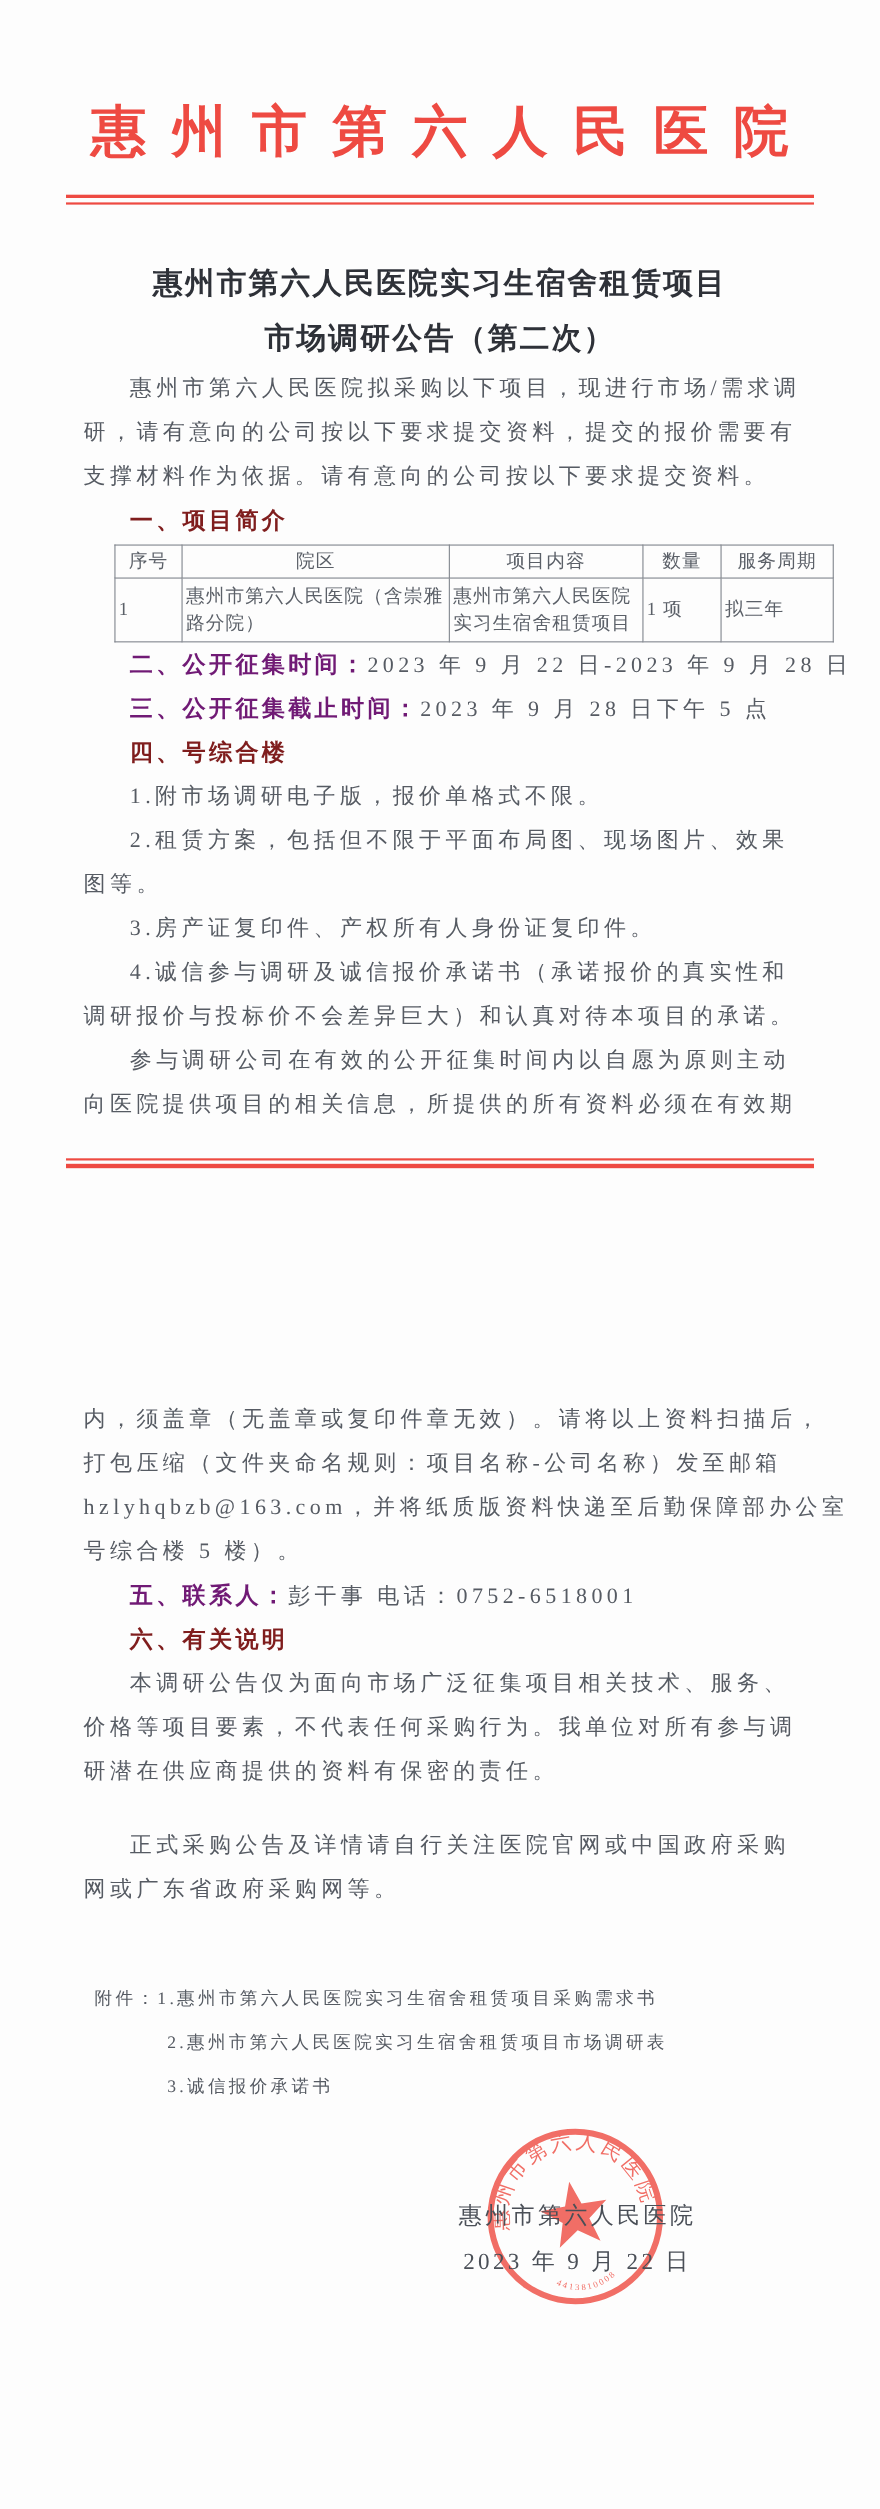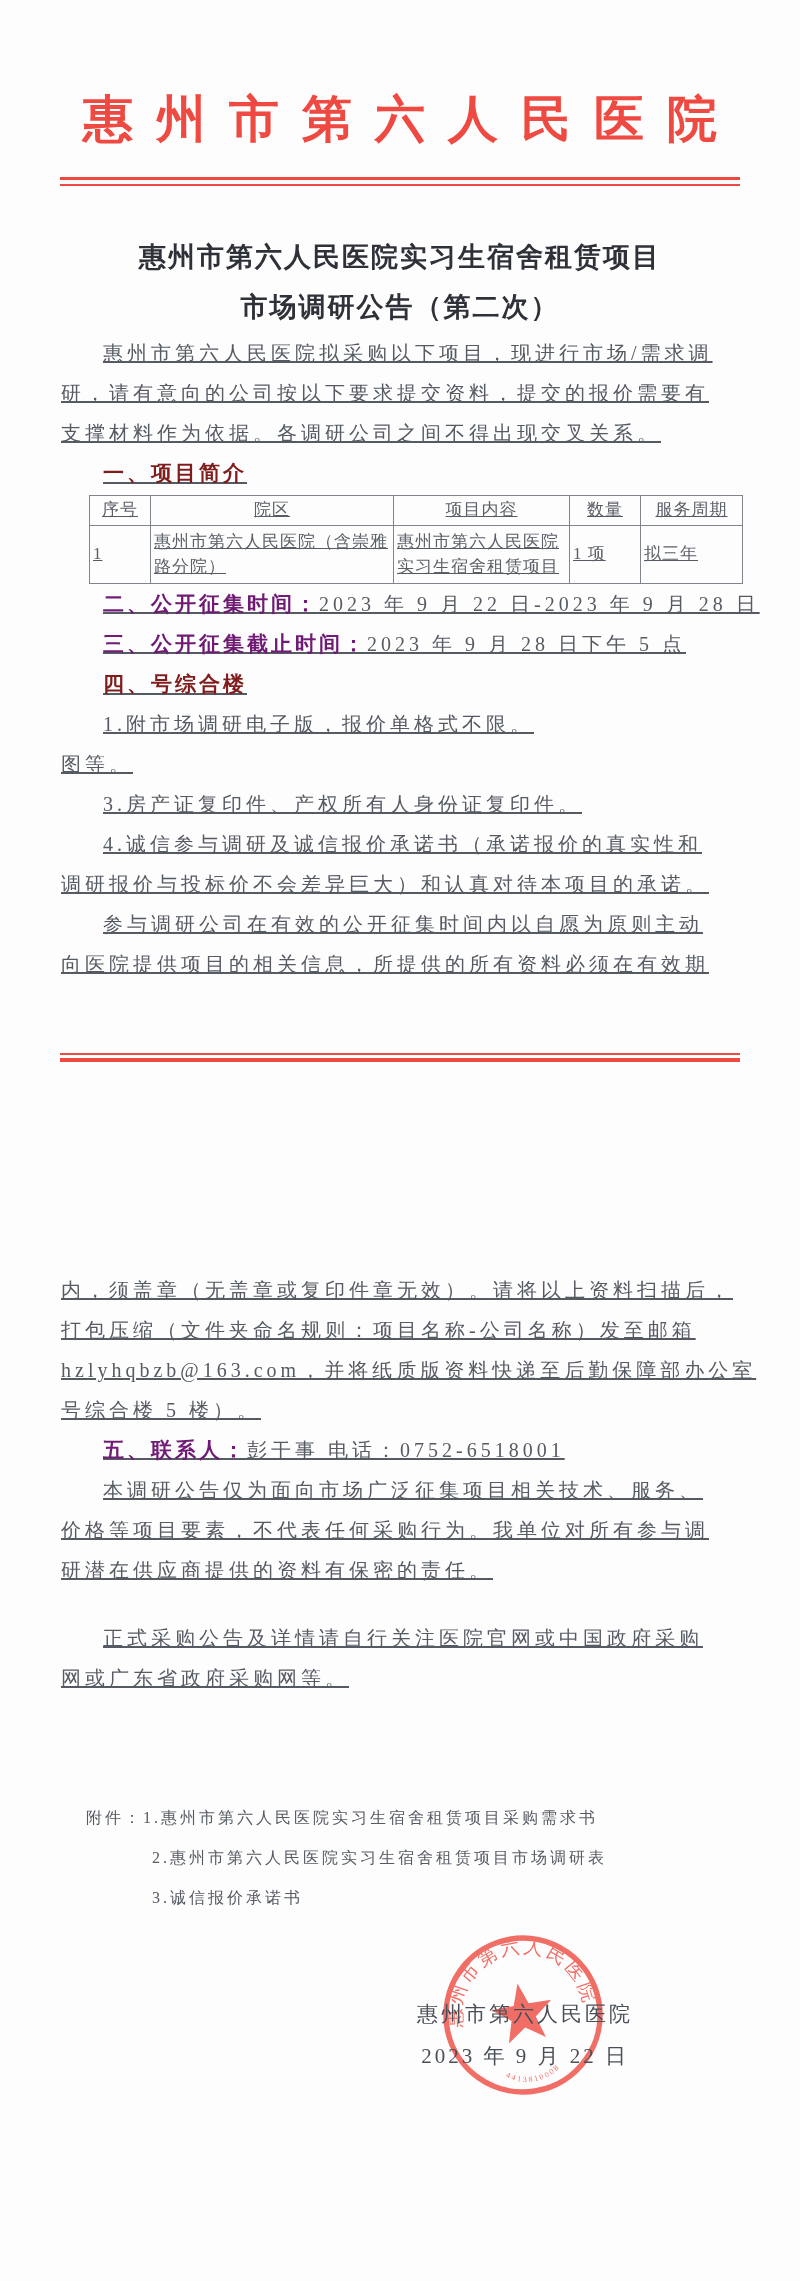--- a/index.html
+++ b/index.html
@@ -19,21 +19,21 @@
   .rule.r1{top:177px;height:3px;}
   .rule.r2{top:184px;height:2px;}
   .rule.r3{top:1053px;height:2px;}
   .rule.r4{top:1058px;height:4px;}
   
   .doc-title{
     position:absolute;top:232px;left:0;width:800px;text-align:center;
     font-size:27px;font-weight:bold;color:#2e3138;line-height:50px;letter-spacing:2px;
   }
   
-  .body-col{position:absolute;left:61px;width:674px;font-size:20px;letter-spacing:4px;text-decoration:underline;}
+  .body-col{position:absolute;left:76px;width:674px;font-size:20px;letter-spacing:4px;}
   #p1-body{top:333px;}
   #p2-body{top:1270px;}
   .ln{height:40px;line-height:40px;white-space:nowrap;}
   .ind{padding-left:42px;}
   .hd{font-weight:bold;color:#7f1d1d;letter-spacing:3px;font-size:21px;}
   .hd-inline{font-weight:bold;color:#701a75;letter-spacing:3px;font-size:21px;}
   
   .proj-table{
     border-collapse:collapse;table-layout:fixed;
     margin:2px 0 0 28px;width:620px;
@@ -66,21 +66,21 @@
   <div class="rule r2"></div>
 
   <div class="doc-title">
     <div>惠州市第六人民医院实习生宿舍租赁项目</div>
     <div>市场调研公告（第二次）</div>
   </div>
 
   <div class="body-col" id="p1-body">
     <div class="ln ind">惠州市第六人民医院拟采购以下项目，现进行市场/需求调</div>
     <div class="ln">研，请有意向的公司按以下要求提交资料，提交的报价需要有</div>
-    <div class="ln">支撑材料作为依据。各调研公司之间不得出现交叉关系。</div>
+    <div class="ln">支撑材料作为依据。请有意向的公司按以下要求提交资料。</div>
 
     <div class="ln ind hd">一、项目简介</div>
 
     <table class="proj-table">
       <tbody>
           <tr class="rh">
         <th style="width:54px">序号</th>
         <th style="width:236px">院区</th>
         <th style="width:169px">项目内容</th>
         <th style="width:64px">数量</th>
@@ -94,40 +94,42 @@
         <td>拟三年</td>
       </tr>
     </tbody>
       </table>
 
     <div class="ln ind"><span class="hd-inline">二、公开征集时间：</span><span>2023 年 9 月 22 日-2023 年 9 月 28 日</span></div>
     <div class="ln ind"><span class="hd-inline">三、公开征集截止时间：</span><span>2023 年 9 月 28 日下午 5 点</span></div>
 
     <div class="ln ind hd">四、号综合楼</div>
     <div class="ln ind">1.附市场调研电子版，报价单格式不限。</div>
+    <div class="ln ind">2.租赁方案，包括但不限于平面布局图、现场图片、效果</div>
     <div class="ln">图等。</div>
     <div class="ln ind">3.房产证复印件、产权所有人身份证复印件。</div>
     <div class="ln ind">4.诚信参与调研及诚信报价承诺书（承诺报价的真实性和</div>
     <div class="ln">调研报价与投标价不会差异巨大）和认真对待本项目的承诺。</div>
 
     <div class="ln ind">参与调研公司在有效的公开征集时间内以自愿为原则主动</div>
     <div class="ln">向医院提供项目的相关信息，所提供的所有资料必须在有效期</div>
   </div>
 
   <div class="rule r3"></div>
   <div class="rule r4"></div>
 
   <div class="body-col" id="p2-body">
     <div class="ln">内，须盖章（无盖章或复印件章无效）。请将以上资料扫描后，</div>
     <div class="ln">打包压缩（文件夹命名规则：项目名称-公司名称）发至邮箱</div>
     <div class="ln">hzlyhqbzb@163.com，并将纸质版资料快递至后勤保障部办公室</div>
     <div class="ln">号综合楼 5 楼）。</div>
 
     <div class="ln ind"><span class="hd-inline">五、联系人：</span><span>彭干事 电话：0752-6518001</span></div>
 
+    <div class="ln ind hd">六、有关说明</div>
     <div class="ln ind">本调研公告仅为面向市场广泛征集项目相关技术、服务、</div>
     <div class="ln">价格等项目要素，不代表任何采购行为。我单位对所有参与调</div>
     <div class="ln">研潜在供应商提供的资料有保密的责任。</div>
 
     <div style="height:28px"></div>
     <div class="ln ind">正式采购公告及详情请自行关注医院官网或中国政府采购</div>
     <div class="ln">网或广东省政府采购网等。</div>
   </div>
 
   <div class="attach">

